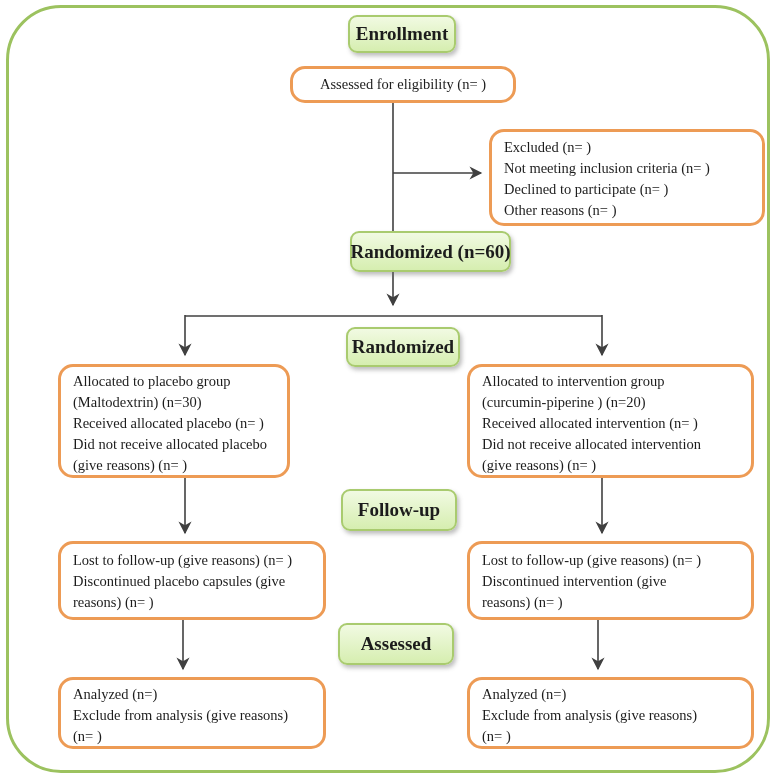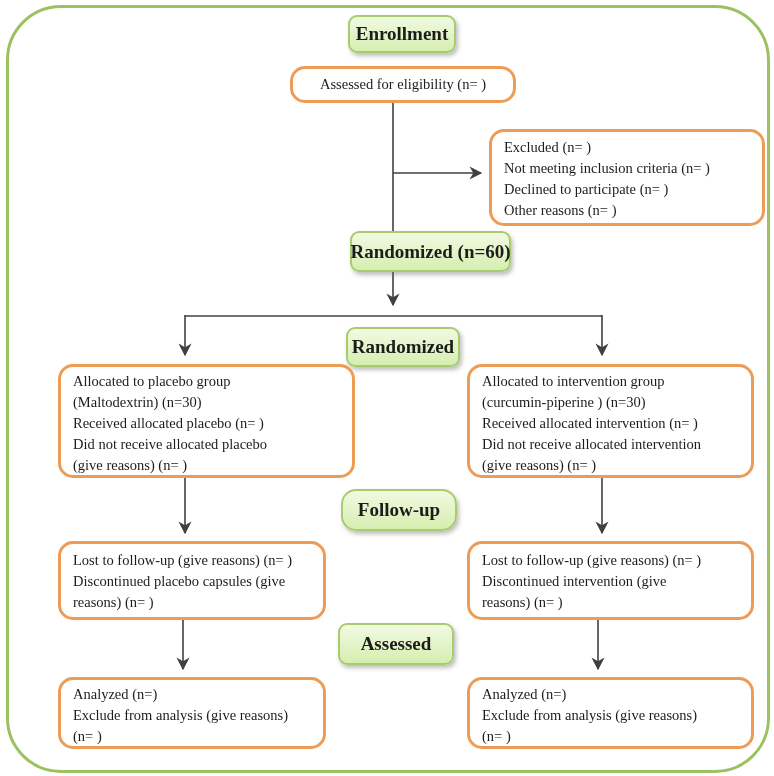--- a/index.html
+++ b/index.html
@@ -50,33 +50,33 @@
 
 <div class="node" style="left:489px;top:129px;width:276px;height:97px;padding-top:5px;">Excluded (n=  )
 Not meeting inclusion criteria (n= )
 Declined to participate (n=  )
 Other reasons (n=  )</div>
 
 <div class="stage" style="left:330px;top:231px;width:157px;height:37px;margin-left:20px;">Randomized (n=60)</div>
 
 <div class="stage" style="left:346px;top:327px;width:110px;height:36px;">Randomized</div>
 
-<div class="node" style="left:58px;top:364px;width:297px;height:114px;padding-top:4px;">Allocated to placebo group
+<div class="node" style="left:58px;top:364px;width:232px;height:114px;padding-top:4px;">Allocated to placebo group
 (Maltodextrin) (n=30)
 Received allocated placebo (n=  )
 Did not receive allocated placebo
 (give reasons) (n=  )</div>
 
 <div class="node" style="left:467px;top:364px;width:287px;height:114px;padding-top:4px;">Allocated to intervention group
-(curcumin-piperine ) (n=30)
+(curcumin-piperine ) (n=20)
 Received allocated intervention (n= )
 Did not receive allocated intervention
 (give reasons) (n=  )</div>
 
-<div class="stage" style="left:341px;top:489px;width:112px;height:38px;border-radius:15px;">Follow-up</div>
+<div class="stage" style="left:341px;top:489px;width:112px;height:38px;">Follow-up</div>
 
 <div class="node" style="left:58px;top:541px;width:268px;height:79px;">Lost to follow-up (give reasons) (n= )
 Discontinued placebo capsules (give
 reasons) (n=  )</div>
 
 <div class="node" style="left:467px;top:541px;width:287px;height:79px;">Lost to follow-up (give reasons) (n= )
 Discontinued intervention (give
 reasons) (n=  )</div>
 
 <div class="stage" style="left:338px;top:623px;width:112px;height:38px;">Assessed</div>

